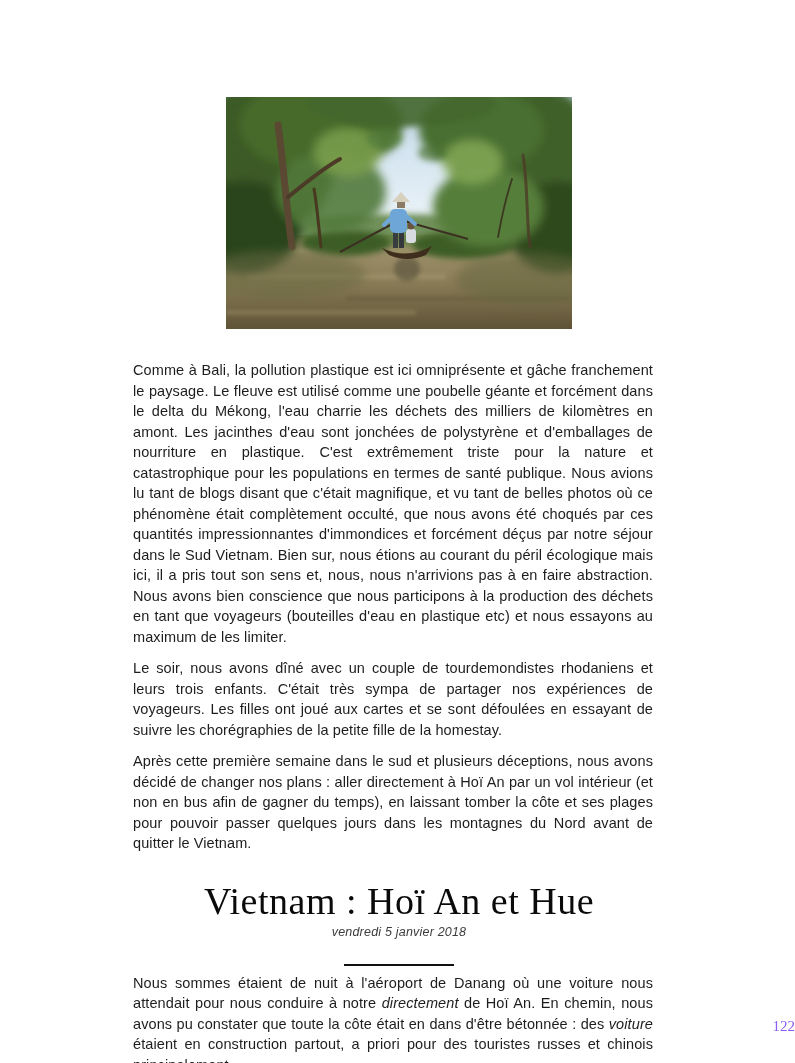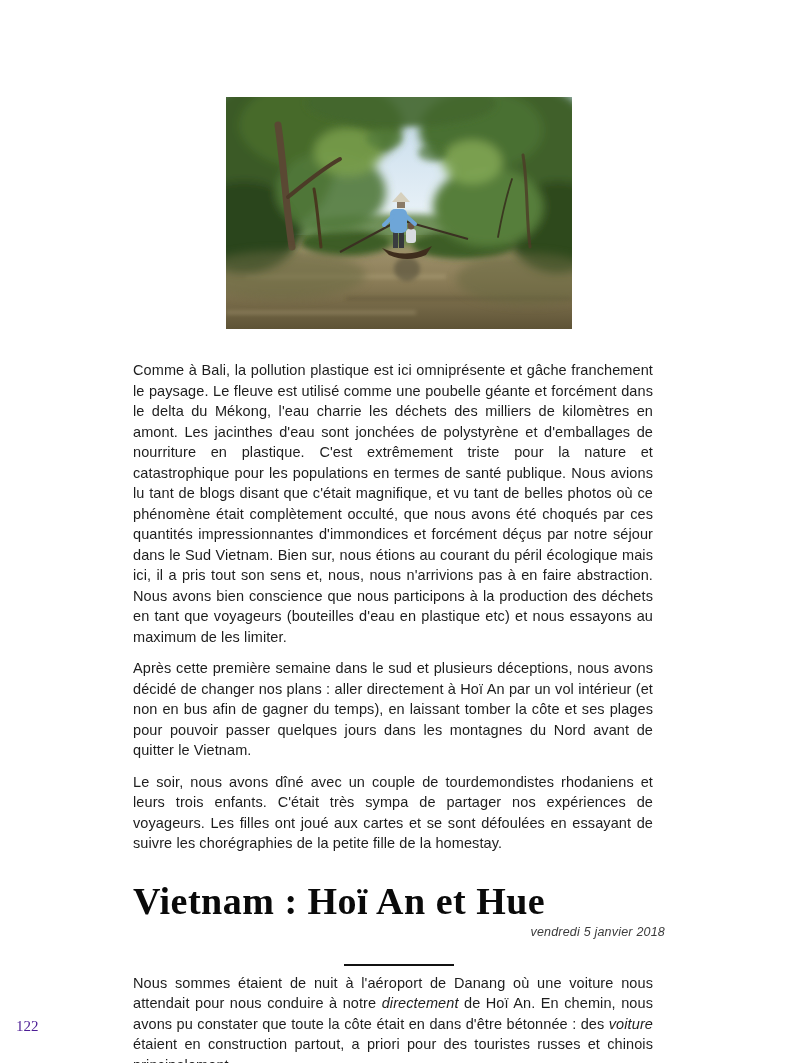--- a/index.html
+++ b/index.html
@@ -28,50 +28,50 @@
     margin: 0 12px 11px 0;
     font-size: 14.5px;
     line-height: 20.5px;
     text-align: justify;
     letter-spacing: 0.1px;
     hyphens: none;
   }
   .body-text p.first { margin-top: 31px; }
   h1.post-title {
     margin: 27px 0 0 0;
-    text-align: left;
+    text-align: center;
     font-family: "Liberation Serif", serif;
-    font-weight: 700;
+    font-weight: 400;
     font-size: 38px;
     line-height: 1.08;
     color: #0a0a0a;
     letter-spacing: 0.5px;
   }
   .post-date {
-    text-align: right;
+    text-align: center;
     font-size: 12.5px;
     font-style: italic;
     color: #3c3c3c;
     margin-top: 3px;
     letter-spacing: 0.2px;
   }
   hr.divider {
     width: 110px;
     border: none;
     border-top: 2px solid #111;
     margin: 25px auto 7px auto;
   }
   .page-number {
     position: absolute;
-    left: 16px; right: 0;
+    left: 4px; right: 0;
     bottom: 28px;
-    text-align: left;
+    text-align: right;
     font-family: "Liberation Serif", serif;
     font-size: 15px;
-    color: #4c1d95;
+    color: #8b5cf6;
   }
   em { font-style: italic; }
 </style>
 </head>
 <body>
 
 <div class="content">
 
   <figure class="photo" aria-label="Person in a conical hat rowing a small wooden boat along a brown jungle river in the Mekong delta, dense green trees on both banks, pale sky overhead">
     <svg viewBox="0 0 346 232" role="img">
@@ -161,22 +161,22 @@
         <line x1="167" y1="119" x2="158" y2="128" stroke="#6ea6d8" stroke-width="4" stroke-linecap="round"></line>
         <line x1="179" y1="118" x2="189" y2="127" stroke="#6ea6d8" stroke-width="4" stroke-linecap="round"></line>
         <path d="M166,105 L184,105 L175,95 Z" fill="#d6d0bd"></path>
         <rect x="171" y="105" width="8" height="6" fill="#8a7a66"></rect>
       </g>
     </svg>
   </figure>
 
   <section class="body-text">
     <p class="first">Comme à Bali, la pollution plastique est ici omniprésente et gâche franchement le paysage. Le fleuve est utilisé comme une poubelle géante et forcément dans le delta du Mékong, l'eau charrie les déchets des milliers de kilomètres en amont. Les jacinthes d'eau sont jonchées de polystyrène et d'emballages de nourriture en plastique. C'est extrêmement triste pour la nature et catastrophique pour les populations en termes de santé publique. Nous avions lu tant de blogs disant que c'était magnifique, et vu tant de belles photos où ce phénomène était complètement occulté, que nous avons été choqués par ces quantités impressionnantes d'immondices et forcément déçus par notre séjour dans le Sud Vietnam. Bien sur, nous étions au courant du péril écologique mais ici, il a pris tout son sens et, nous, nous n'arrivions pas à en faire abstraction. Nous avons bien conscience que nous participons à la production des déchets en tant que voyageurs (bouteilles d'eau en plastique etc) et nous essayons au maximum de les limiter.</p>
+    <p>Le soir, nous avons dîné avec un couple de tourdemondistes rhodaniens et leurs trois enfants. C'était très sympa de partager nos expériences de voyageurs. Les filles ont joué aux cartes et se sont défoulées en essayant de suivre les chorégraphies de la petite fille de la homestay.</p>
     <p>Après cette première semaine dans le sud et plusieurs déceptions, nous avons décidé de changer nos plans : aller directement à Hoï An par un vol intérieur (et non en bus afin de gagner du temps), en laissant tomber la côte et ses plages pour pouvoir passer quelques jours dans les montagnes du Nord avant de quitter le Vietnam.</p>
-    <p>Le soir, nous avons dîné avec un couple de tourdemondistes rhodaniens et leurs trois enfants. C'était très sympa de partager nos expériences de voyageurs. Les filles ont joué aux cartes et se sont défoulées en essayant de suivre les chorégraphies de la petite fille de la homestay.</p>
   </section>
 
   <h1 class="post-title">Vietnam : Hoï An et Hue</h1>
   <div class="post-date">vendredi 5 janvier 2018</div>
 
   <hr class="divider">
 
   <section class="body-text">
     <p><span>Nous sommes étaient de nuit à l'aéroport de Danang où une voiture nous attendait pour nous conduire à notre </span><em>directement</em><span>  de Hoï An. En chemin, nous avons pu constater que toute la côte était en dans d'être bétonnée : des </span><em>voiture</em><span>  étaient en construction partout, a priori pour des touristes russes et chinois principalement.</span></p>
   </section>

